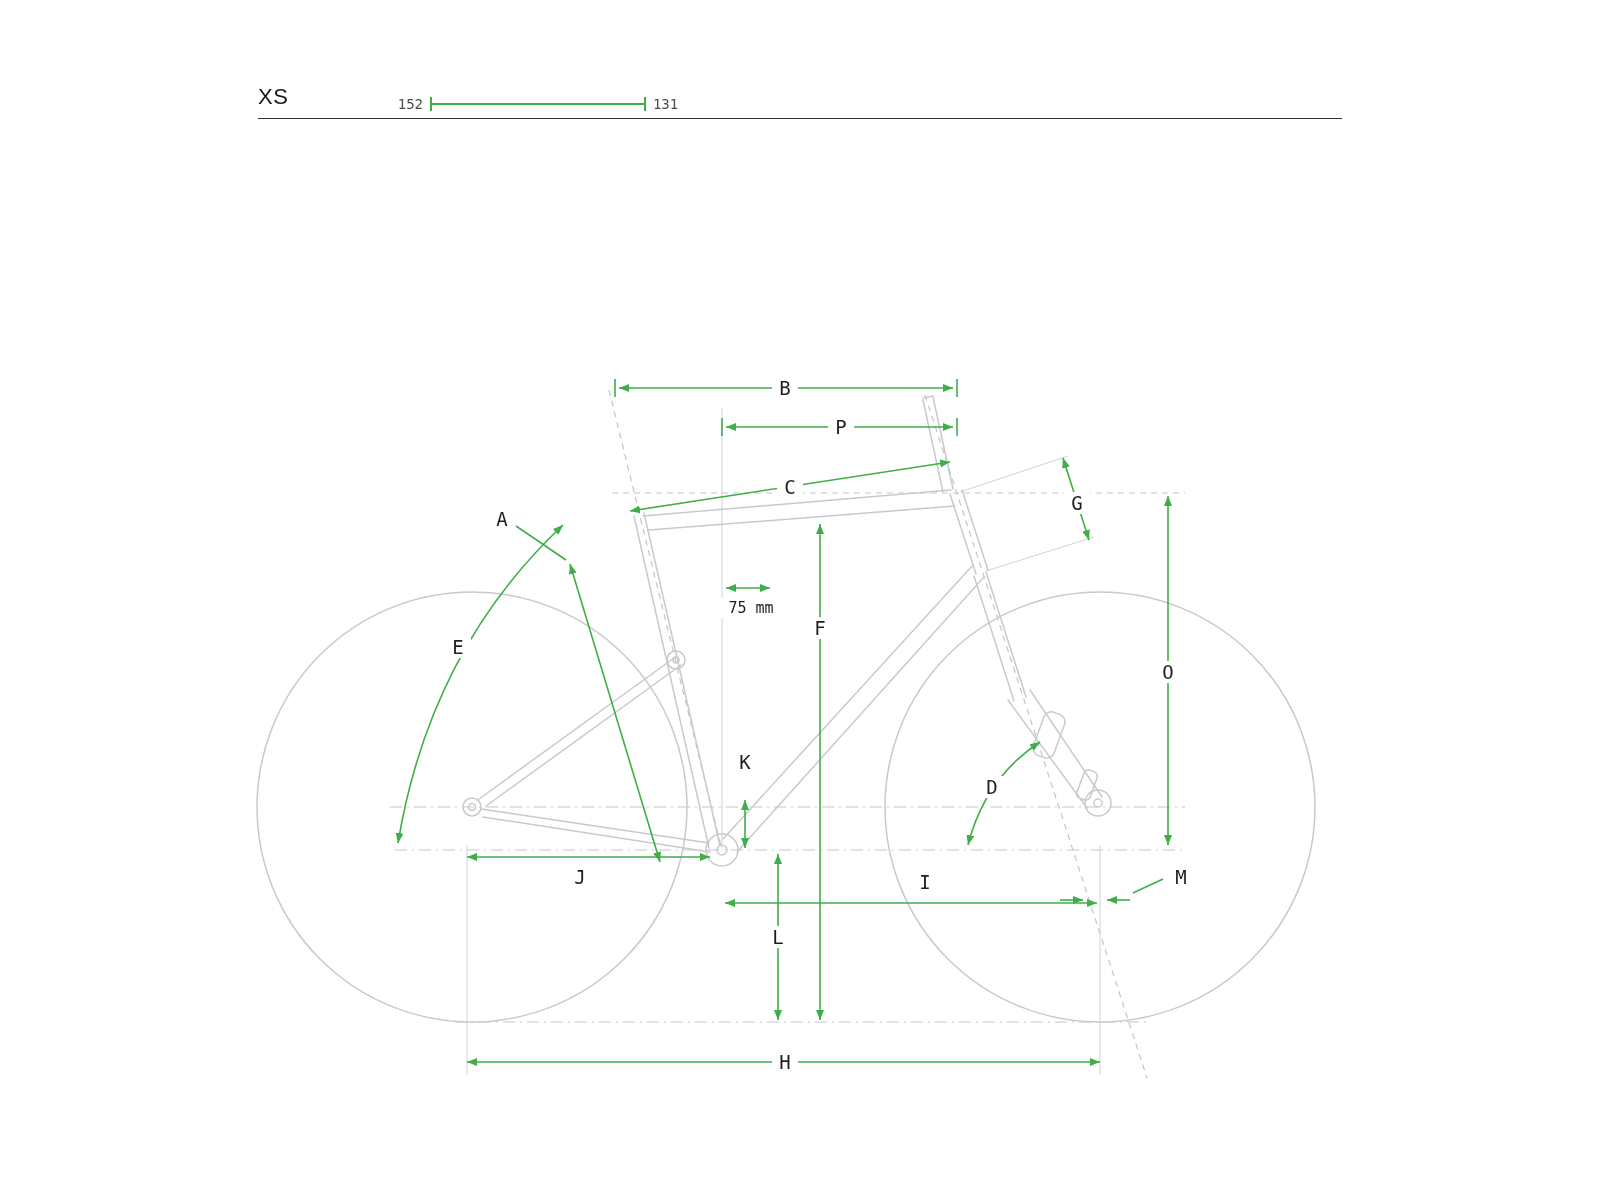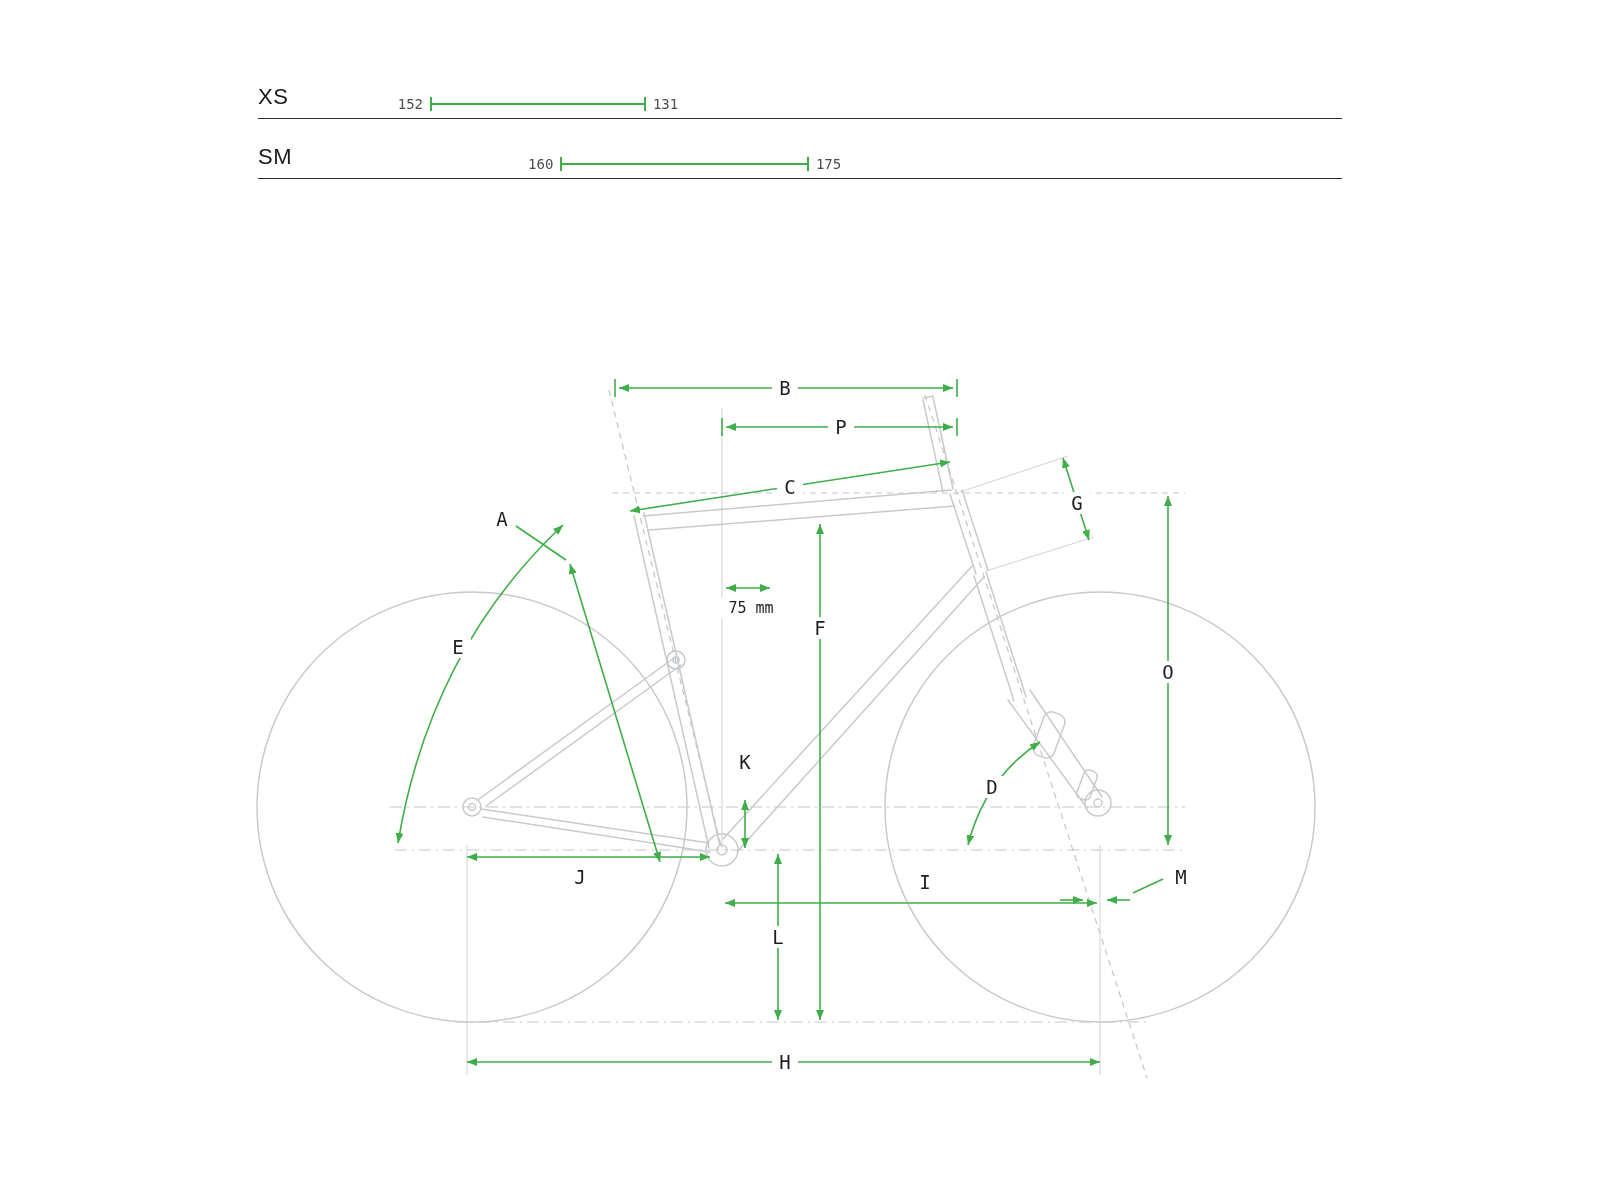--- a/index.html
+++ b/index.html
@@ -48,27 +48,20 @@
   <div class="size-chart">
 
     <div class="size-row">
       <span class="size-label">XS</span>
       <div class="range-bar" style="left: 172px; width: 211.9px;">
         <span class="num num-left">152</span>
         <span class="num num-right">131</span>
       </div>
     </div>
 
-    <div class="size-row">
-      <span class="size-label">SM</span>
-      <div class="range-bar" style="left: 302.4px; width: 244.5px;">
-        <span class="num num-left">160</span>
-        <span class="num num-right">175</span>
-      </div>
-    </div>
 
 
 
 
   </div>
 
   <svg style="position:absolute; left:0; top:365px;" width="1600" height="835" viewBox="0 365 1600 835" xmlns="http://www.w3.org/2000/svg">
 
     <defs>
       <marker id="arr" viewBox="0 0 10 10" refX="10" refY="5" markerWidth="10" markerHeight="10" orient="auto-start-reverse" markerUnits="userSpaceOnUse">

